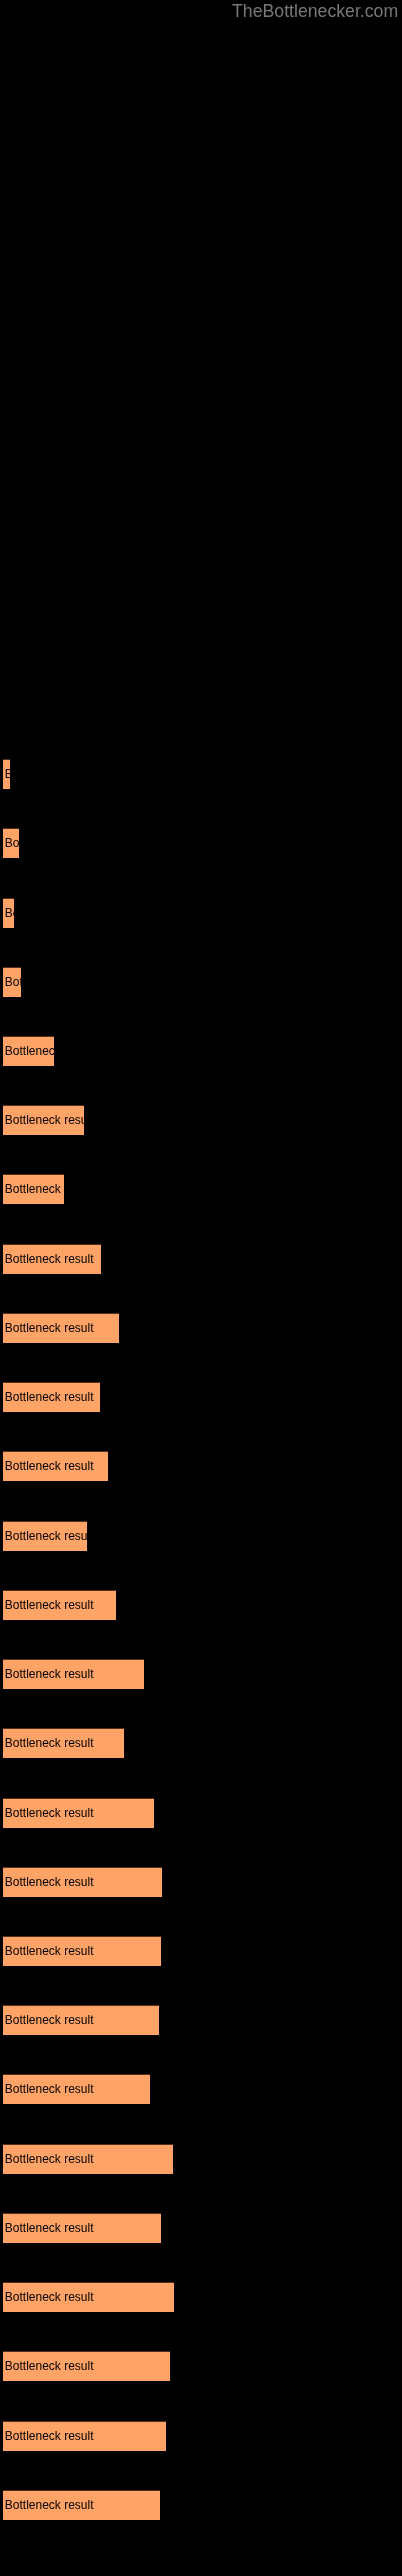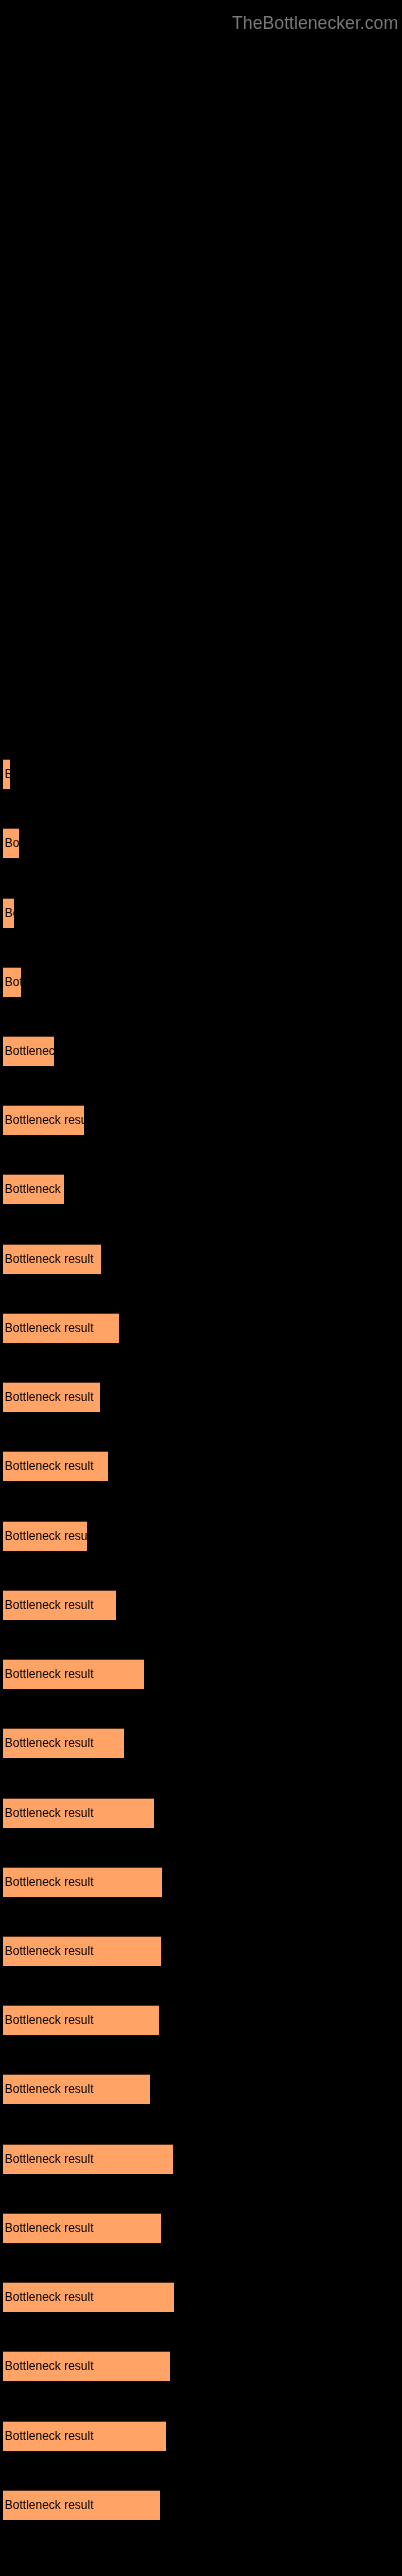--- a/index.html
+++ b/index.html
@@ -19,21 +19,20 @@
     width: 403px;
     height: 2576px;
     background: #000000;
   }
   .site-header {
     position: absolute;
     top: 0;
     left: 0;
     width: 403px;
     height: 27px;
-    margin-top: 12px;
   }
   .site-title {
     position: absolute;
     right: 4.8px;
     top: 0.8px;
     font-size: 17.7px;
     line-height: 21px;
     color: #787878;
     letter-spacing: 0px;
     white-space: nowrap;

